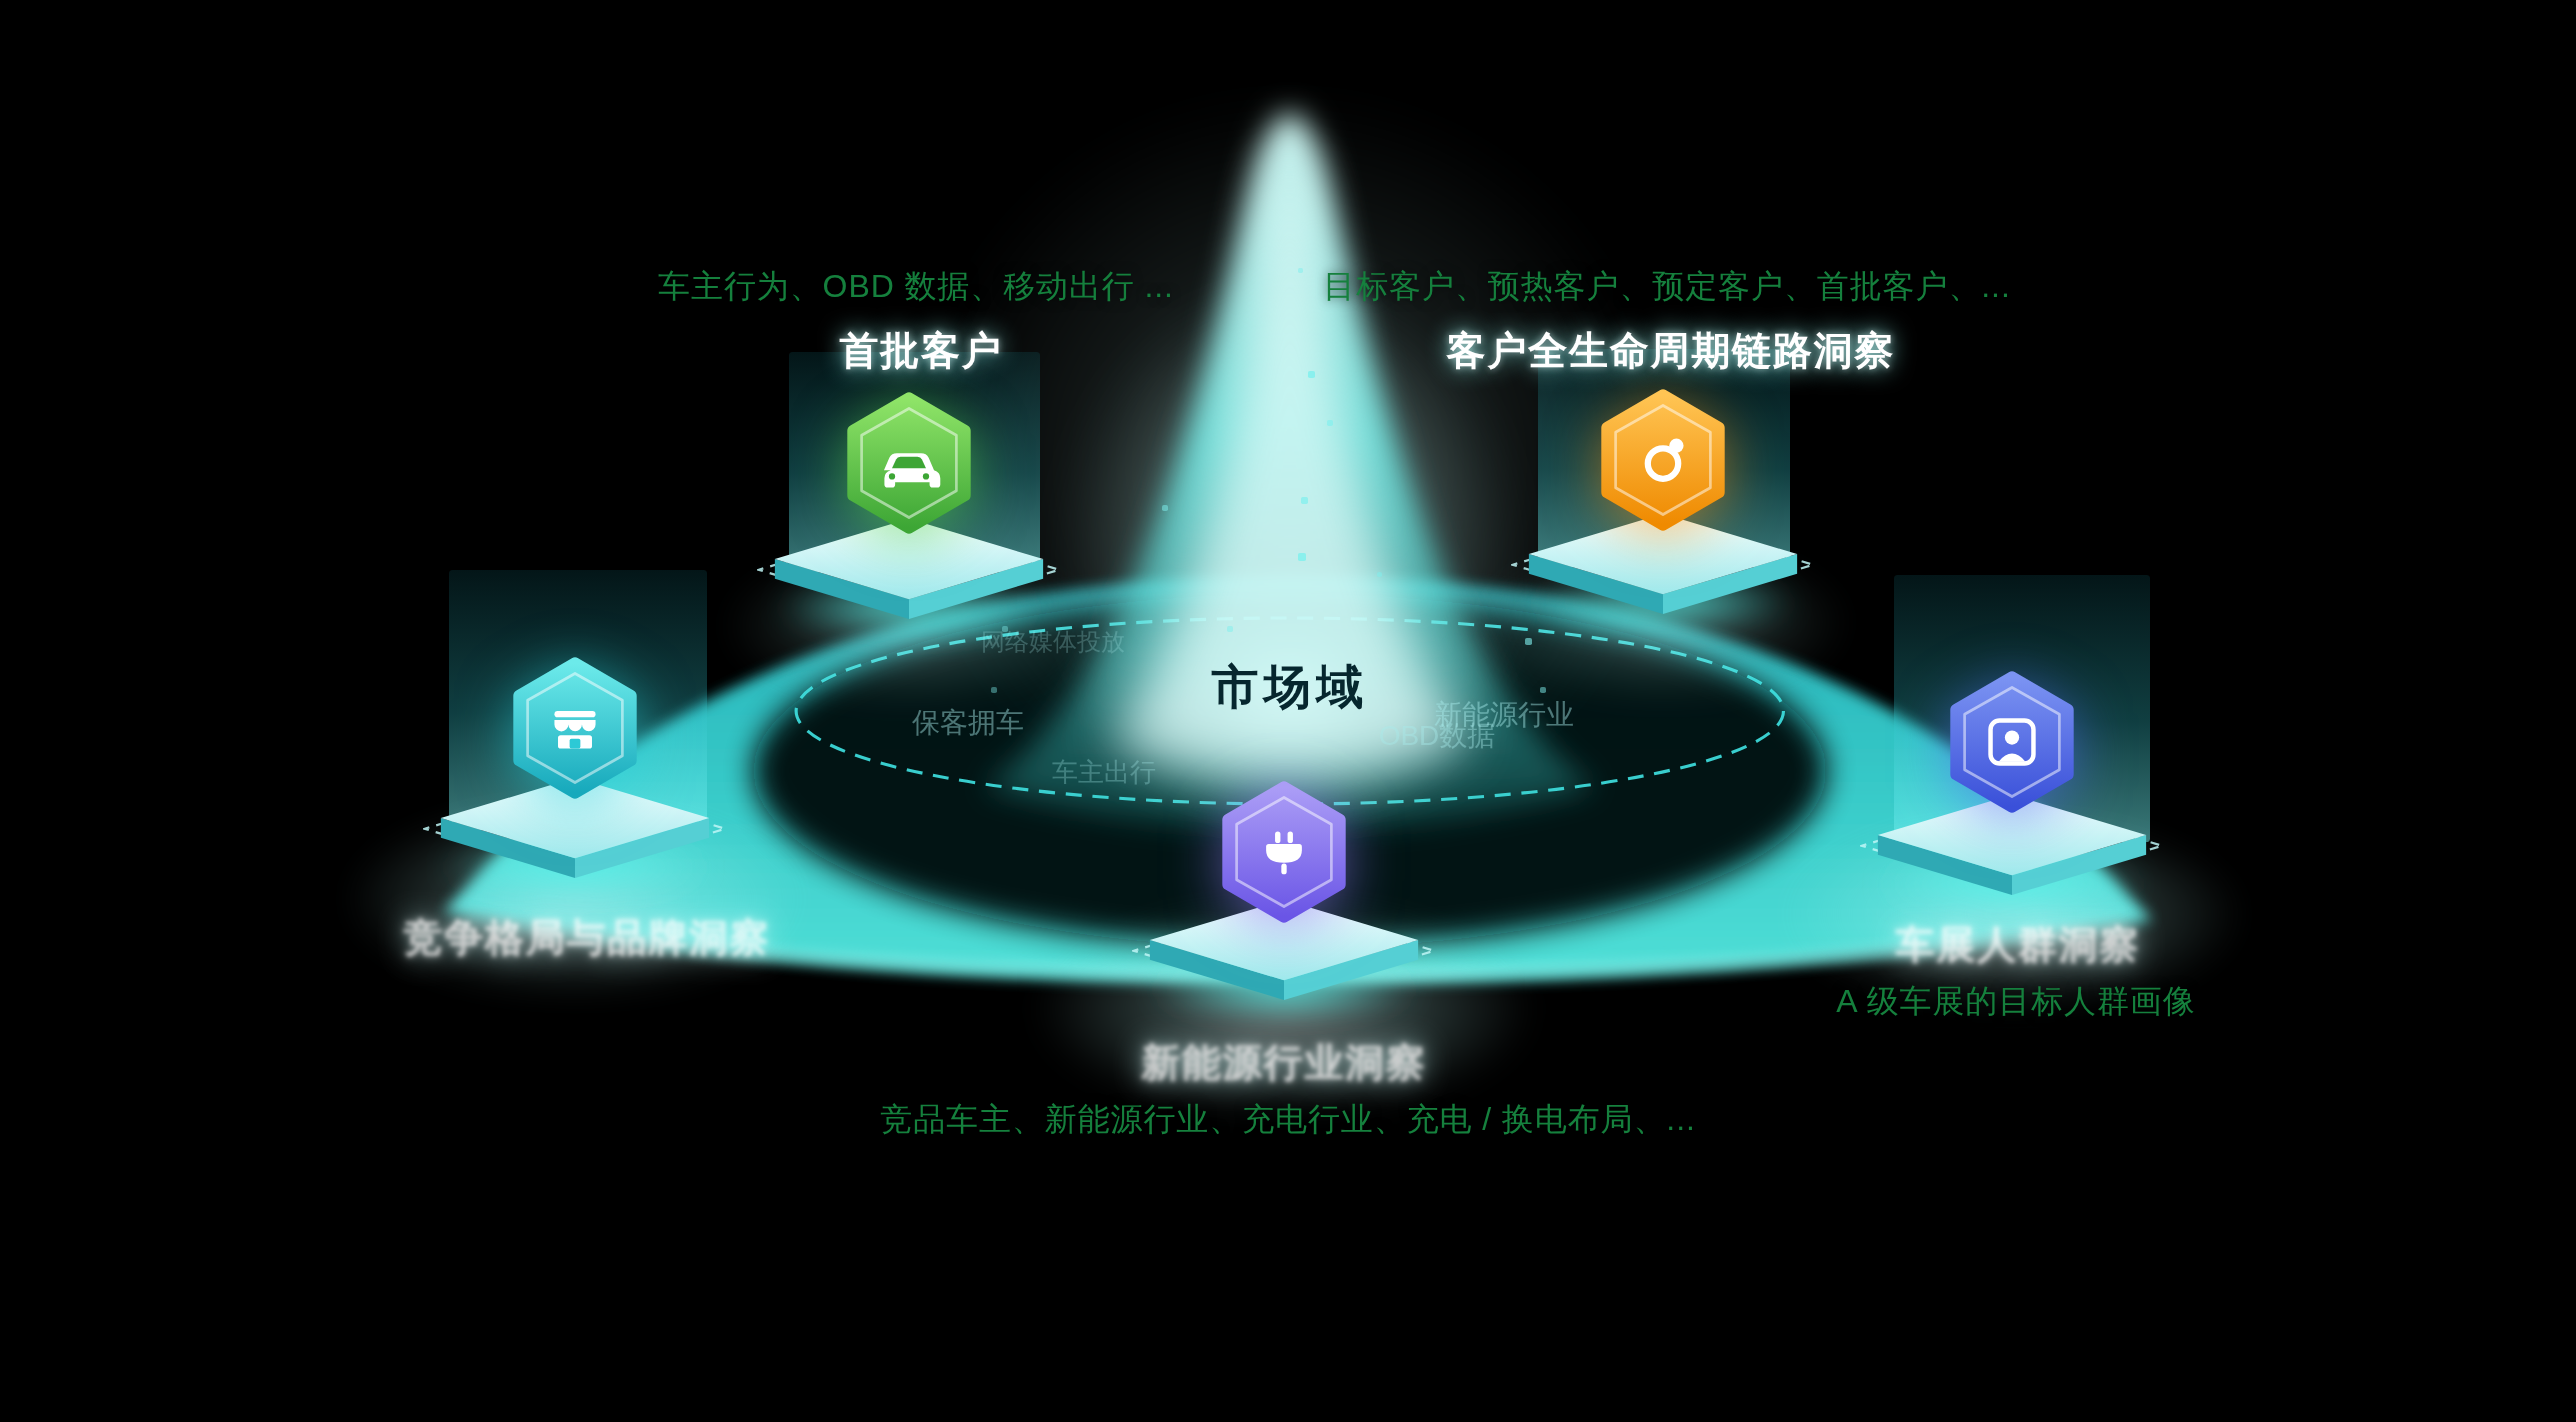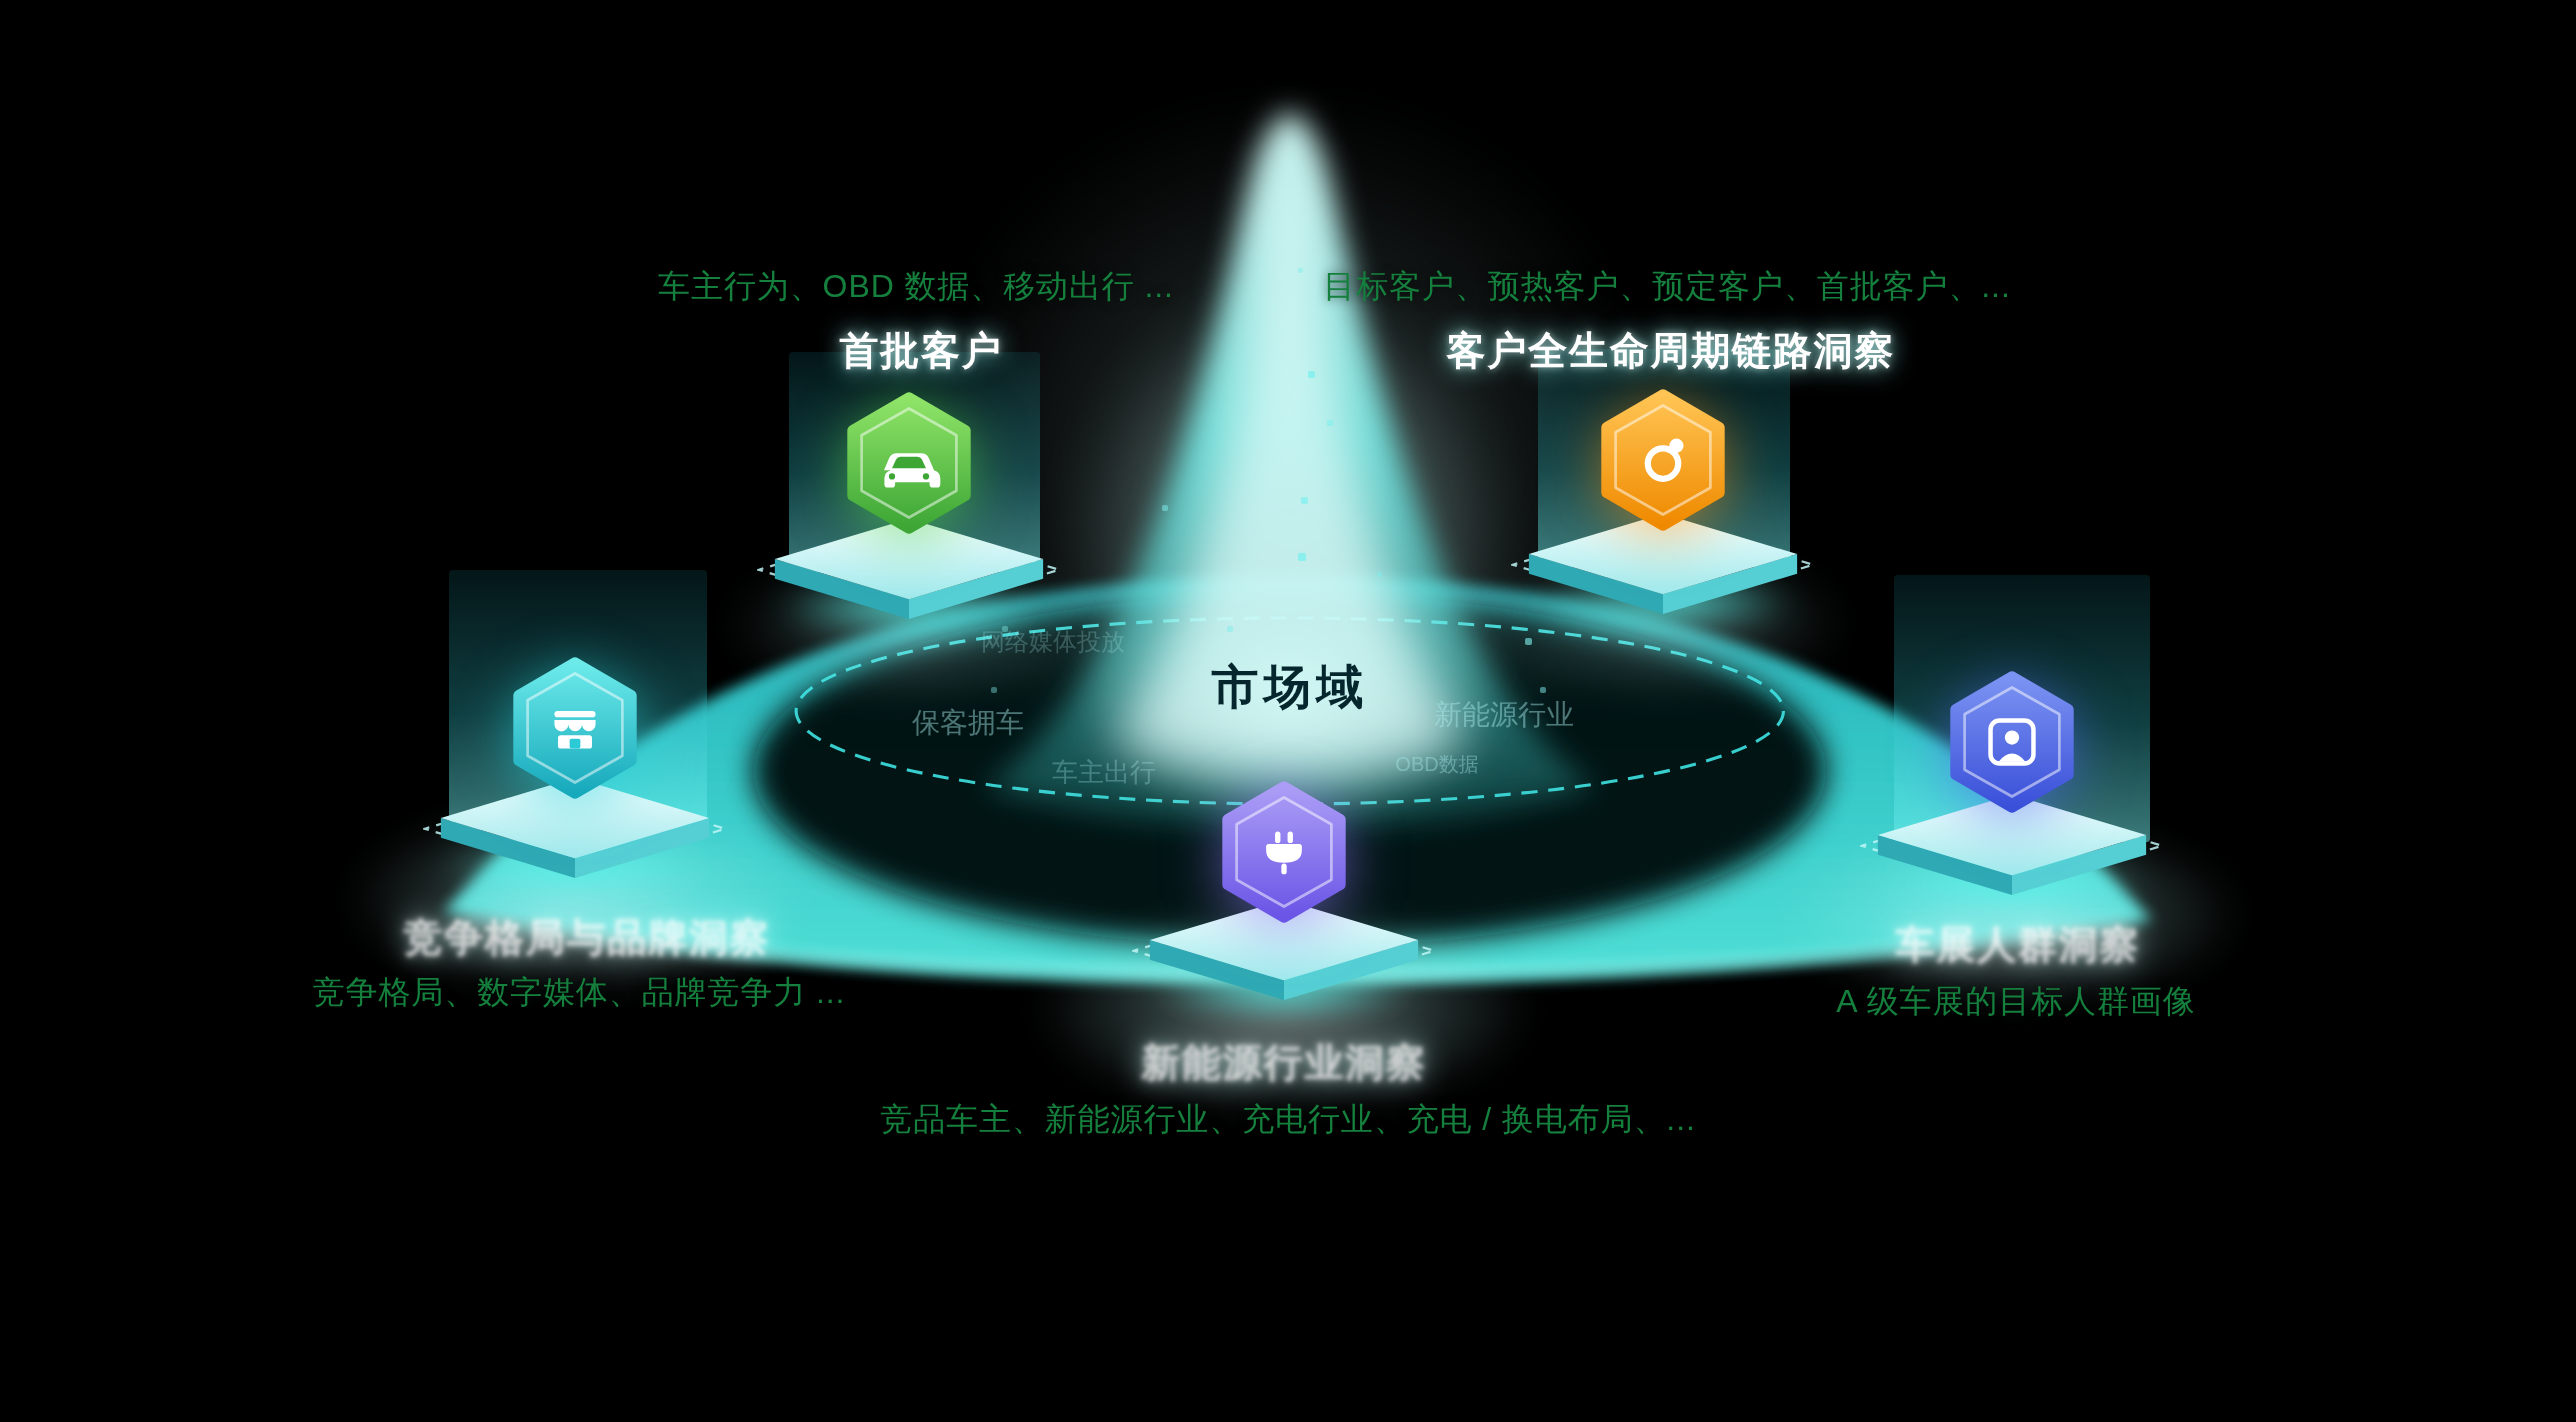--- a/index.html
+++ b/index.html
@@ -107,21 +107,21 @@
   <div class="particle" style="left:1227px;top:626px;width:6.3px;height:6.3px;opacity:.5"></div>
   <div class="particle" style="left:1525px;top:638px;width:7.2px;height:7.2px;opacity:.6"></div>
   <div class="particle" style="left:1540px;top:687px;width:6.3px;height:6.3px;opacity:.5"></div>
   <div class="particle" style="left:1002px;top:626px;width:6.3px;height:6.3px;opacity:.4"></div>
   <div class="particle" style="left:991px;top:687px;width:6.3px;height:6.3px;opacity:.4"></div>
   <div class="particle" style="left:1377px;top:572px;width:5.4px;height:5.4px;opacity:.5"></div>
 
   <div class="faint" style="left:1053px;top:642px;font-size:24px;opacity:.25">网络媒体投放</div>
   <div class="faint" style="left:968px;top:723px;font-size:28px;opacity:.45">保客拥车</div>
   <div class="faint" style="left:1504px;top:715px;font-size:28px;opacity:.45">新能源行业</div>
-  <div class="faint" style="left:1437px;top:764px;font-size:20px;opacity:.4">OBD数据</div>
+  <div class="faint" style="left:1437px;top:736px;font-size:28px;opacity:.4">OBD数据</div>
   <div class="faint" style="left:1104px;top:772px;font-size:26px;opacity:.3">车主出行</div>
 
   <div class="panel" style="left:789px;top:352px;width:251px;height:220px"></div>
   <div class="panel" style="left:1538px;top:349px;width:252px;height:218px"></div>
   <div class="panel" style="left:449px;top:570px;width:258px;height:260px"></div>
   <div class="panel" style="left:1894px;top:575px;width:256px;height:267px"></div>
 
   <div class="wash" style="left:909px;top:626px;width:376px;height:161px;opacity:.3"></div>
   <div class="wash" style="left:1663px;top:622px;width:376px;height:161px;opacity:.3"></div>
   <div class="wash" style="left:575px;top:899px;width:465px;height:197px;opacity:.45"></div>
@@ -224,21 +224,20 @@
 
   <div class="center-label" style="left:1290px;top:687px">市场域</div>
 
   <div class="subtitle" style="left:916px;top:265px">车主行为、OBD 数据、移动出行 ...</div>
   <div class="title" style="left:921px;top:324px">首批客户</div>
 
   <div class="subtitle" style="left:1667px;top:265px">目标客户、预热客户、预定客户、首批客户、...</div>
   <div class="title" style="left:1671px;top:324px">客户全生命周期链路洞察</div>
 
   <div class="title washed" style="left:587px;top:911px">竞争格局与品牌洞察</div>
-  <div class="subtitle" style="left:579px;top:971px">竞争格局、数字媒体、品牌竞争力 ...</div>
 
   <div class="title washed" style="left:1284px;top:1036px">新能源行业洞察</div>
   <div class="subtitle" style="left:1288px;top:1098px">竞品车主、新能源行业、充电行业、充电 / 换电布局、...</div>
 
   <div class="title washed" style="left:2018px;top:918px">车展人群洞察</div>
   <div class="subtitle" style="left:2016px;top:980px">A 级车展的目标人群画像</div>
 
 </div>
 
 

